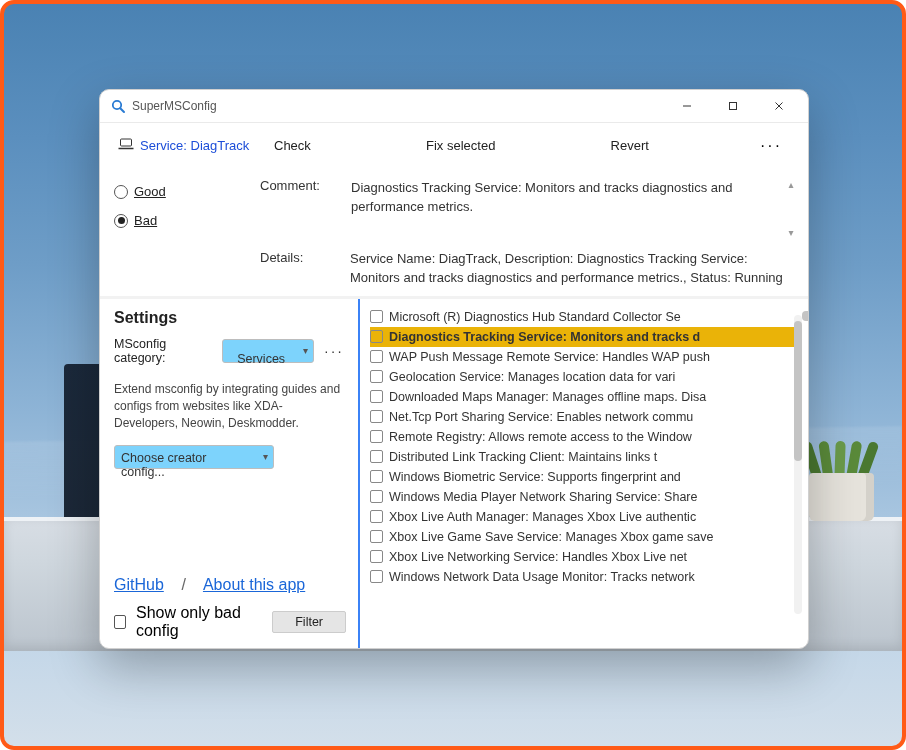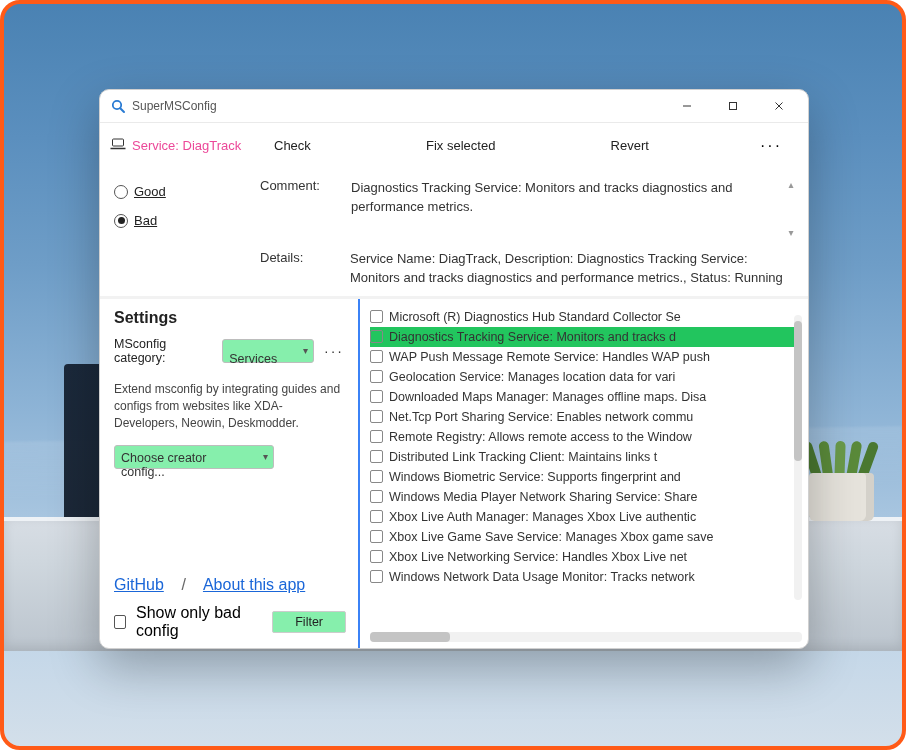--- a/index.html
+++ b/index.html
@@ -1,21 +1,21 @@
 <!DOCTYPE html>
 <html><head>
 <meta charset="utf-8">
 <style>
   * { box-sizing: border-box; margin: 0; padding: 0; font-family: "Segoe UI", Tahoma, sans-serif; }
   html, body { width: 906px; height: 750px; overflow: hidden; }
 
   .outer-frame {
     width: 906px; height: 750px;
     border: 4px solid #ff5a17;
-    border-radius: 20px;
+    border-radius: 14px;
     position: relative;
     overflow: hidden;
     background: linear-gradient(180deg,#4a82b3 0%,#5b8fbe 18%,#6e9dc7 35%,#8eb4d6 55%,#a9c6e0 70%,#c2d6e8 85%,#d3dfea 100%);
   }
   .bg-line { position:absolute; left:0; right:0; height:60px; opacity:0.25; filter:blur(1px); }
   .bg-line.l1 { top:430px; background:linear-gradient(180deg,rgba(255,255,255,0.4),rgba(255,255,255,0)); transform:skewY(-1deg); }
   .bg-line.l2 { top:520px; background:linear-gradient(180deg,rgba(30,60,100,0.35),rgba(255,255,255,0)); height:120px; }
   .plant { position:absolute; right:18px; bottom:225px; width:85px; height:115px; }
   .pot { position:absolute; bottom:0; left:10px; width:65px; height:48px; background:#e6e3dc; border-radius:4px 4px 6px 6px; box-shadow:inset -8px 0 0 rgba(0,0,0,0.08); }
   .leaves { position:absolute; bottom:40px; left:0; width:85px; height:75px; }
@@ -35,21 +35,21 @@
     background:#fff; border:1px solid #d0d0d0; border-radius:10px;
     box-shadow:0 18px 50px rgba(0,0,0,0.28);
     display:flex; flex-direction:column; overflow:hidden;
   }
   .titlebar { height:32px; display:flex; align-items:center; padding:0 6px 0 10px; color:#555; font-size:12px; }
   .titlebar .icon { width:16px; height:16px; margin-right:6px; }
   .titlebar .spacer { flex:1; }
   .titlebar .winbtn { width:46px; height:30px; display:flex; align-items:center; justify-content:center; color:#333; }
 
   .toolbar { height:46px; display:flex; align-items:center; border-top:1px solid #eaeaea;}
-  .toolbar .sel { width:164px; display:flex; align-items:center; gap:6px; font-size:13px; color:#ec4899; padding-left:10px; }
+  .toolbar .sel { width:164px; display:flex; align-items:center; gap:6px; font-size:13px; color:#1d4ed8; padding-left:18px; }
   .toolbar .actions { flex:1; display:flex; justify-content:space-between; align-items:center; padding:0 20px 0 0; }
   .toolbar .act { font-size:13px; color:#222; padding:6px 10px; }
   .toolbar .more { font-size:16px; letter-spacing:2px; padding:0 6px; }
 
   .upper { display:flex; padding:10px 0 8px 0;}
   .radio-col { width:160px; padding:6px 0 0 14px; }
   .radio-row { display:flex; align-items:center; gap:6px; font-size:13px; color:#222; margin-bottom:14px;text-decoration:underline; }
   .radio { width:14px; height:14px; border:1px solid #555; border-radius:50%; display:inline-flex; align-items:center; justify-content:center; }
   .radio.checked::after { content:""; width:7px; height:7px; background:#222; border-radius:50%; }
 
@@ -58,38 +58,38 @@
   .comment-box { border:1px solid #fff; position:relative; padding-right:14px; min-height:62px; color:#333; line-height:1.45; }
   .comment-box .scroll-up, .comment-box .scroll-dn { position:absolute; right:0; width:12px; height:12px; color:#999; font-size:10px; display:flex; align-items:center; justify-content:center;}
   .comment-box .scroll-up{top:0;} .comment-box .scroll-dn{bottom:0;}
   .details-text { color:#333; line-height:1.45; }
 
   .lower { flex:1; display:flex; border-top:3px solid #f2f2f2; min-height:0; }
   .settings-panel { width:260px; border-right:2px solid #3b82f6; padding:10px 12px 8px 14px; display:flex; flex-direction:column; }
   .settings-panel h3 { font-size:16px; font-weight:600; color:#222; margin-bottom:10px; }
   .row { display:flex; align-items:center; gap:8px; margin-bottom:10px; }
   .row .lbl { font-size:12.5px; color:#222; }
-  .select { border:1px solid #bdbdbd; border-radius:3px; background:#86efac; height:24px; font-size:12.5px; padding:16px 20px 0 6px; position:relative; display:flex; align-items:center; color:#333; }
+  .select { border:1px solid #bdbdbd; border-radius:3px; background:#7dd3fc; height:24px; font-size:12.5px; padding:16px 20px 0 6px; position:relative; display:flex; align-items:center; color:#333;justify-content:center; }
   .select .chev { position:absolute; right:5px; top:5px; font-size:10px; color:#555; }
   .ellipsis-btn { font-size:14px; letter-spacing:2px; color:#333; padding:0 2px; }
   .hint { font-size:12px; color:#444; line-height:1.45; margin:6px 0 12px; }
 
   .settings-panel .flexgrow { flex:1; }
   .links { font-size:16px; color:#666; margin-bottom:10px; }
   .links a { color:#1a66d8; text-decoration:underline; }
   .bottom-row { display:flex; align-items:center; gap:10px; }
   .checkbox { width:14px; height:14px; border:1px solid #555; border-radius:2px; display:inline-block; }
-  .filter-btn { border:1px solid #ccc; background:#86efac; font-size:12.5px; color:#222; padding:3px 22px; border-radius:2px; margin-left:auto; }
-
-  .list-panel { flex:1; padding:8px 6px 6px 10px; overflow:hidden; position:relative; display:flex; flex-direction:column;}
+  .filter-btn { border:1px solid #ccc; background:#e5e5e5; font-size:12.5px; color:#222; padding:3px 22px; border-radius:2px; margin-left:auto; }
+
+  .list-panel { flex:1; padding:8px 6px 6px 10px; overflow:hidden; position:relative; display:flex; }
   .list-scroller { flex:1; overflow:hidden; position:relative; }
   .list { font-family:"Consolas","Courier New",monospace; font-size:12.5px; color:#333; }
   .list-row { display:flex; align-items:center; gap:6px; height:20px; white-space:nowrap; overflow:hidden; }
   .list-row .cb { width:13px; height:13px; border:1px solid #888; border-radius:2px; flex-shrink:0; }
-  .list-row.selected { background:#22c55e; font-weight:normal; }
+  .list-row.selected { background:#eab308; font-weight:bold; }
   .vtrack { position:absolute; right:0; top:8px; bottom:28px; width:8px; background:#f1f1f1; border-radius:4px; }
   .vthumb { position:absolute; left:0; top:6px; width:8px; height:140px; background:#c4c4c4; border-radius:4px; }
   .htrack { height:10px; background:#f1f1f1; border-radius:4px; margin-top:4px; position:relative; }
   .hthumb { position:absolute; left:0; top:0; height:10px; width:80px; background:#c4c4c4; border-radius:4px; }
 </style>
 </head>
 <body>
 
 <div class="outer-frame">
   <div class="bg-line l1"></div>

